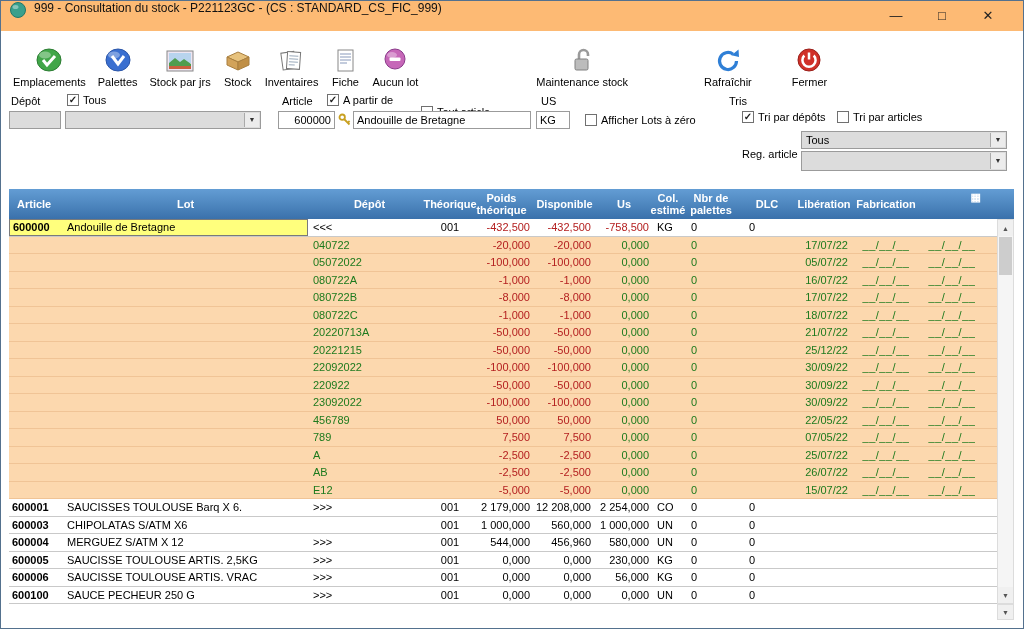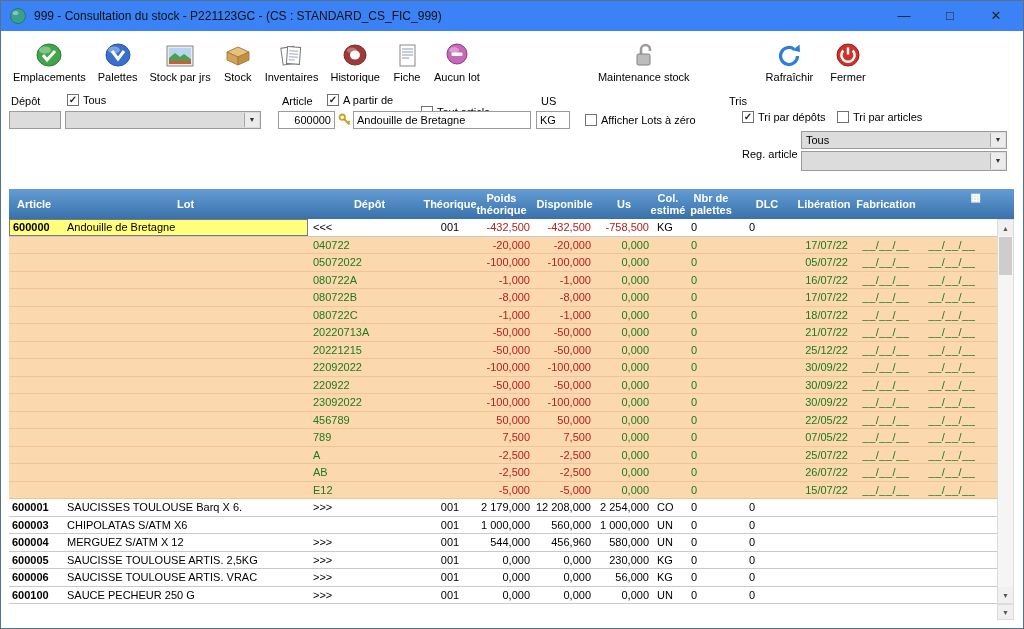--- a/index.html
+++ b/index.html
@@ -1,32 +1,32 @@
 <!DOCTYPE html>
 <html><head>
 <meta charset="utf-8">
 <style>
   *{box-sizing:border-box;margin:0;padding:0}
   html,body{background:#ffffff}
   body{font-family:"Liberation Sans",sans-serif;}
   .window{width:1024px;height:629px;background:#fff;border:1px solid #54718e;position:relative;overflow:hidden}
 
   
-  .titlebar{height:30px;display:flex;align-items:center;padding:0 4px 0 8px;background:#3b82f6;font-size:12px;color:#111}
+  .titlebar{height:30px;display:flex;align-items:flex-start;padding:0 12px 0 8px;background:#fdba74;font-size:12px;color:#111}
   .app-icon{width:18px;height:18px;margin-right:7px;flex:0 0 auto}
   .win-controls{margin-left:auto;display:flex}
   .win-btn{width:46px;text-align:center;font-size:13px;color:#222;cursor:pointer;line-height:30px}
 
   
-  .toolbar{height:58px;display:flex;align-items:center;padding:3px 8px 0 6px;background:#fff}
+  .toolbar{height:58px;display:flex;align-items:flex-end;padding:3px 8px 0 6px;background:#fff}
   .tb-item{display:flex;flex-direction:column;align-items:center;padding:1px 6px;font-size:11px;color:#000;cursor:pointer;white-space:nowrap}
   .tb-ico{height:30px;display:flex;align-items:center;justify-content:center}
   .tb-maint{margin-left:106px}
   .tb-refresh{margin-left:64px}
-  .tb-close{margin-left:5px}
+  .tb-close{margin-left:28px}
 
   
   .filters{position:relative;height:98px;background:#fff;font-size:11px}
   .flabel{position:absolute;color:#000;white-space:nowrap}
   .fld{position:absolute;background:#dcdcdc;border:1px solid #9b9b9b;height:18px;font-size:11px;line-height:16px;padding:0 3px;white-space:nowrap;overflow:hidden}
   .fld.white{background:#fff}
   .fld.right{text-align:right}
   .combo{position:absolute;background:#dcdcdc;border:1px solid #9b9b9b;height:18px;font-size:11px;line-height:16px;padding:0 18px 0 4px}
   .combo .arrow{position:absolute;right:1px;top:1px;bottom:1px;width:15px;background:#ececec;border-left:1px solid #aaa;display:flex;align-items:center;justify-content:center;font-size:7px;color:#333;cursor:pointer}
   .chk{position:absolute;display:flex;align-items:center;gap:4px;cursor:pointer;white-space:nowrap}
@@ -143,30 +143,20 @@
               <rect x="10" y="5" width="13" height="17" fill="#fff" stroke="#777"></rect>
               <path d="M12 9h9M12 12h9M12 15h9M12 18h6" stroke="#9aaabb" stroke-width="1" fill="none"></path>
             </g>
           </svg>
       </span>
       <span class="tb-label">Inventaires</span>
     </div>
     <div class="tb-item">
       <span class="tb-ico">
         <svg width="30" height="28" viewBox="0 0 30 28">
-            <ellipse cx="15" cy="13" rx="11" ry="10" fill="#a03a3a" stroke="#7c2a2a"></ellipse>
-            <ellipse cx="12" cy="8.5" rx="5" ry="3" fill="rgba(255,255,255,.3)"></ellipse>
-            <ellipse cx="15" cy="13" rx="5" ry="4.5" fill="#fff"></ellipse>
-          </svg>
-      </span>
-      <span class="tb-label">Historique</span>
-    </div>
-    <div class="tb-item">
-      <span class="tb-ico">
-        <svg width="30" height="28" viewBox="0 0 30 28">
             <rect x="8" y="3" width="15" height="21" fill="#fff" stroke="#888"></rect>
             <path d="M10 7h11M10 10h11M10 13h11M10 16h7" stroke="#8899bb" stroke-width="1" fill="none"></path>
           </svg>
       </span>
       <span class="tb-label">Fiche</span>
     </div>
     <div class="tb-item">
       <span class="tb-ico">
         <svg width="30" height="28" viewBox="0 0 30 28">
             <circle cx="15" cy="12" r="10" fill="#c667b8" stroke="#8a3a8a"></circle>

